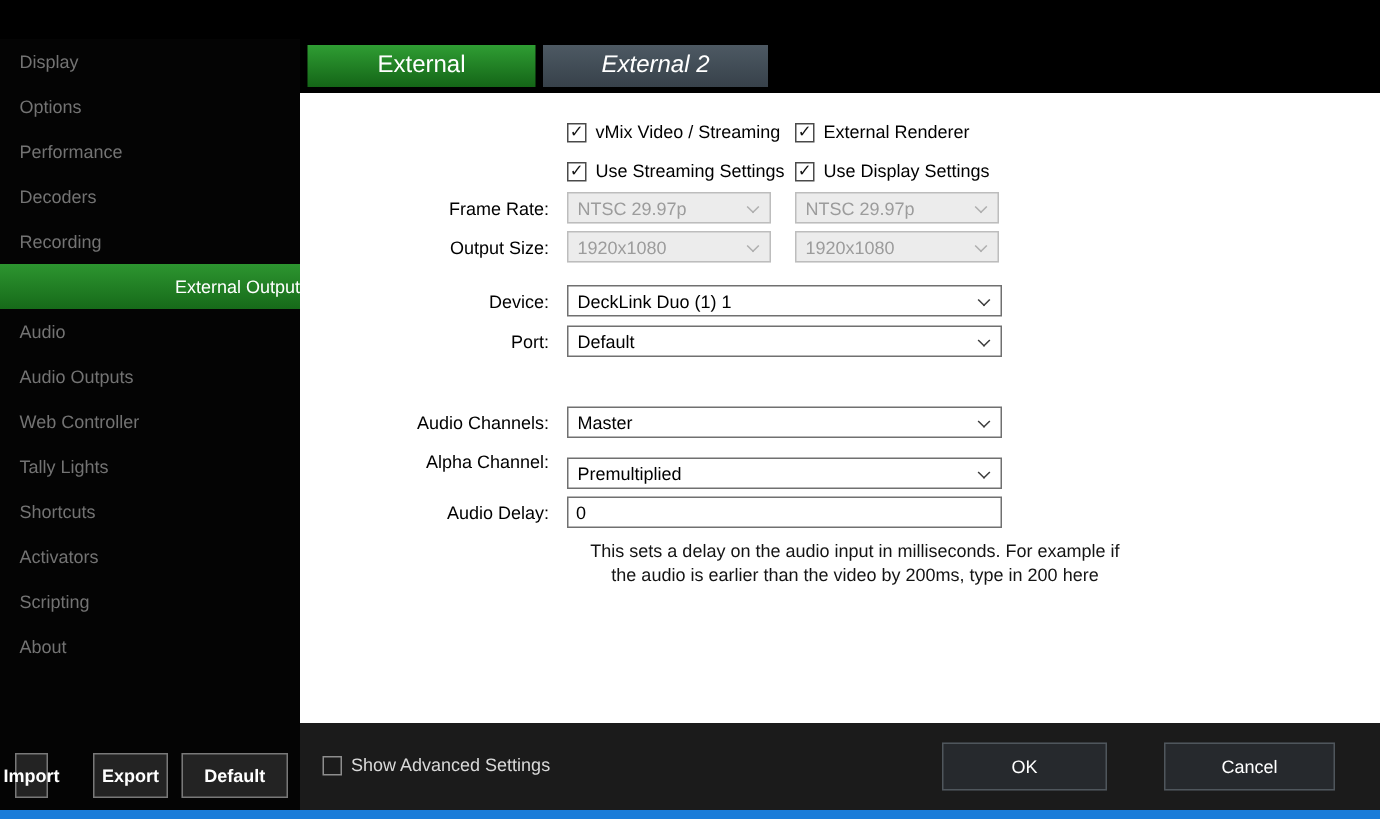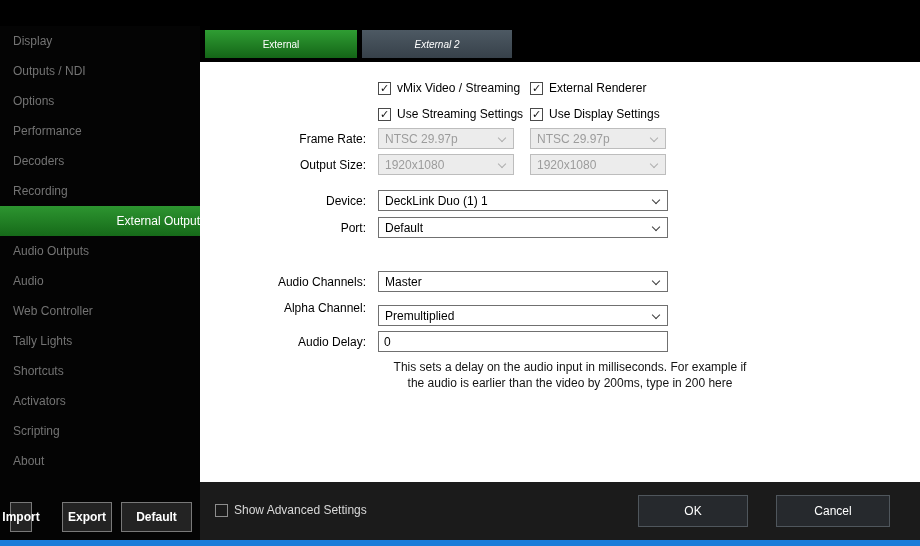--- a/index.html
+++ b/index.html
@@ -13,21 +13,21 @@
   .close-btn { margin-left:auto; font-size:13px; color:#000; width:22px; height:22px; display:flex; align-items:center; justify-content:center; cursor:default; }
 
   
   .sidebar { position:absolute; top:26px; left:0; width:200px; bottom:6px; background:#040404; }
   .nav-item { height:30px; line-height:30px; padding-left:13px; color:#737373; font-size:12px; cursor:default; }
   .nav-item.selected { background:linear-gradient(#2d9530,#166a19); color:#fff;text-align:right; }
   .side-btn { position:absolute; height:30px; background:#232323; border:1px solid #787878; color:#fff; font-weight:bold; font-size:12px; display:flex; align-items:center; justify-content:center; cursor:default; }
 
   
   .main { position:absolute; top:26px; left:200px; right:0; bottom:6px; background:#000; }
-  .tab { position:absolute; top:4px; height:28px; color:#fff; font-size:10px; display:flex; align-items:center; justify-content:center; cursor:default; }
+  .tab { position:absolute; top:4px; height:28px; color:#fff; font-size:16px; display:flex; align-items:center; justify-content:center; cursor:default; }
   .tab.active { background:linear-gradient(#2f9d33,#146517); }
   .tab.inactive { background:linear-gradient(#4d5963,#37414a); }
   .panel { position:absolute; top:36px; left:0; right:0; height:420px; background:#fff; }
 
   
   .flabel { position:absolute; left:0; width:166px; text-align:right; font-size:12px; color:#000; }
   .cbx { position:absolute; display:flex; align-items:center; gap:6px; font-size:12px; color:#000; cursor:default; }
   .cbx .box { width:13px; height:13px; border:1px solid #4a4a4a; background:#fff; font-size:11px; line-height:11px; text-align:center; color:#111; flex:0 0 13px; }
   .combo { position:absolute; height:21px; background:#fff; border:1px solid #707070; font-size:12px; display:flex; align-items:center; padding:0 20px 0 6px; color:#000; cursor:default; white-space:nowrap; overflow:hidden; }
   .combo .chev { position:absolute; right:8px; top:6px; width:6px; height:6px; border-right:1px solid #3c3c3c; border-bottom:1px solid #3c3c3c; transform:rotate(45deg); }
@@ -45,28 +45,27 @@
   .bottom-strip { position:absolute; left:0; right:0; bottom:0; height:6px; background:#1a7cd9; }
 </style>
 </head>
 <body>
 
 <div class="window">
 
 
   <div class="sidebar">
     <div class="nav-item">Display</div>
-    <div class="nav-item">Outputs / NDI</div>
     <div class="nav-item">Options</div>
     <div class="nav-item">Performance</div>
     <div class="nav-item">Decoders</div>
     <div class="nav-item">Recording</div>
     <div class="nav-item selected">External Output</div>
+    <div class="nav-item">Audio</div>
     <div class="nav-item">Audio Outputs</div>
-    <div class="nav-item">Audio</div>
     <div class="nav-item">Web Controller</div>
     <div class="nav-item">Tally Lights</div>
     <div class="nav-item">Shortcuts</div>
     <div class="nav-item">Activators</div>
     <div class="nav-item">Scripting</div>
     <div class="nav-item">About</div>
 
     <div class="side-btn" style="left:10px; bottom:8px; width:22px;">Import</div>
     <div class="side-btn" style="left:62px; bottom:8px; width:50px;">Export</div>
     <div class="side-btn" style="left:121px; bottom:8px; width:71px;">Default</div>
@@ -147,19 +146,19 @@
         <div>This sets a delay on the audio input in milliseconds. For example if</div>
         <div>the audio is earlier than the video by 200ms, type in 200 here</div>
       </div>
     </div>
 
     <div class="footer">
       <div class="cbx" style="left:15px; top:21px;">
         <span class="box"></span>
         <span>Show Advanced Settings</span>
       </div>
-      <div class="dlg-btn" style="left:438px; width:110px;">OK</div>
+      <div class="dlg-btn" style="left:428px; width:110px;">OK</div>
       <div class="dlg-btn" style="left:576px; width:114px;">Cancel</div>
     </div>
   </div>
 
   <div class="bottom-strip"></div>
 </div>
 
 </body></html>

